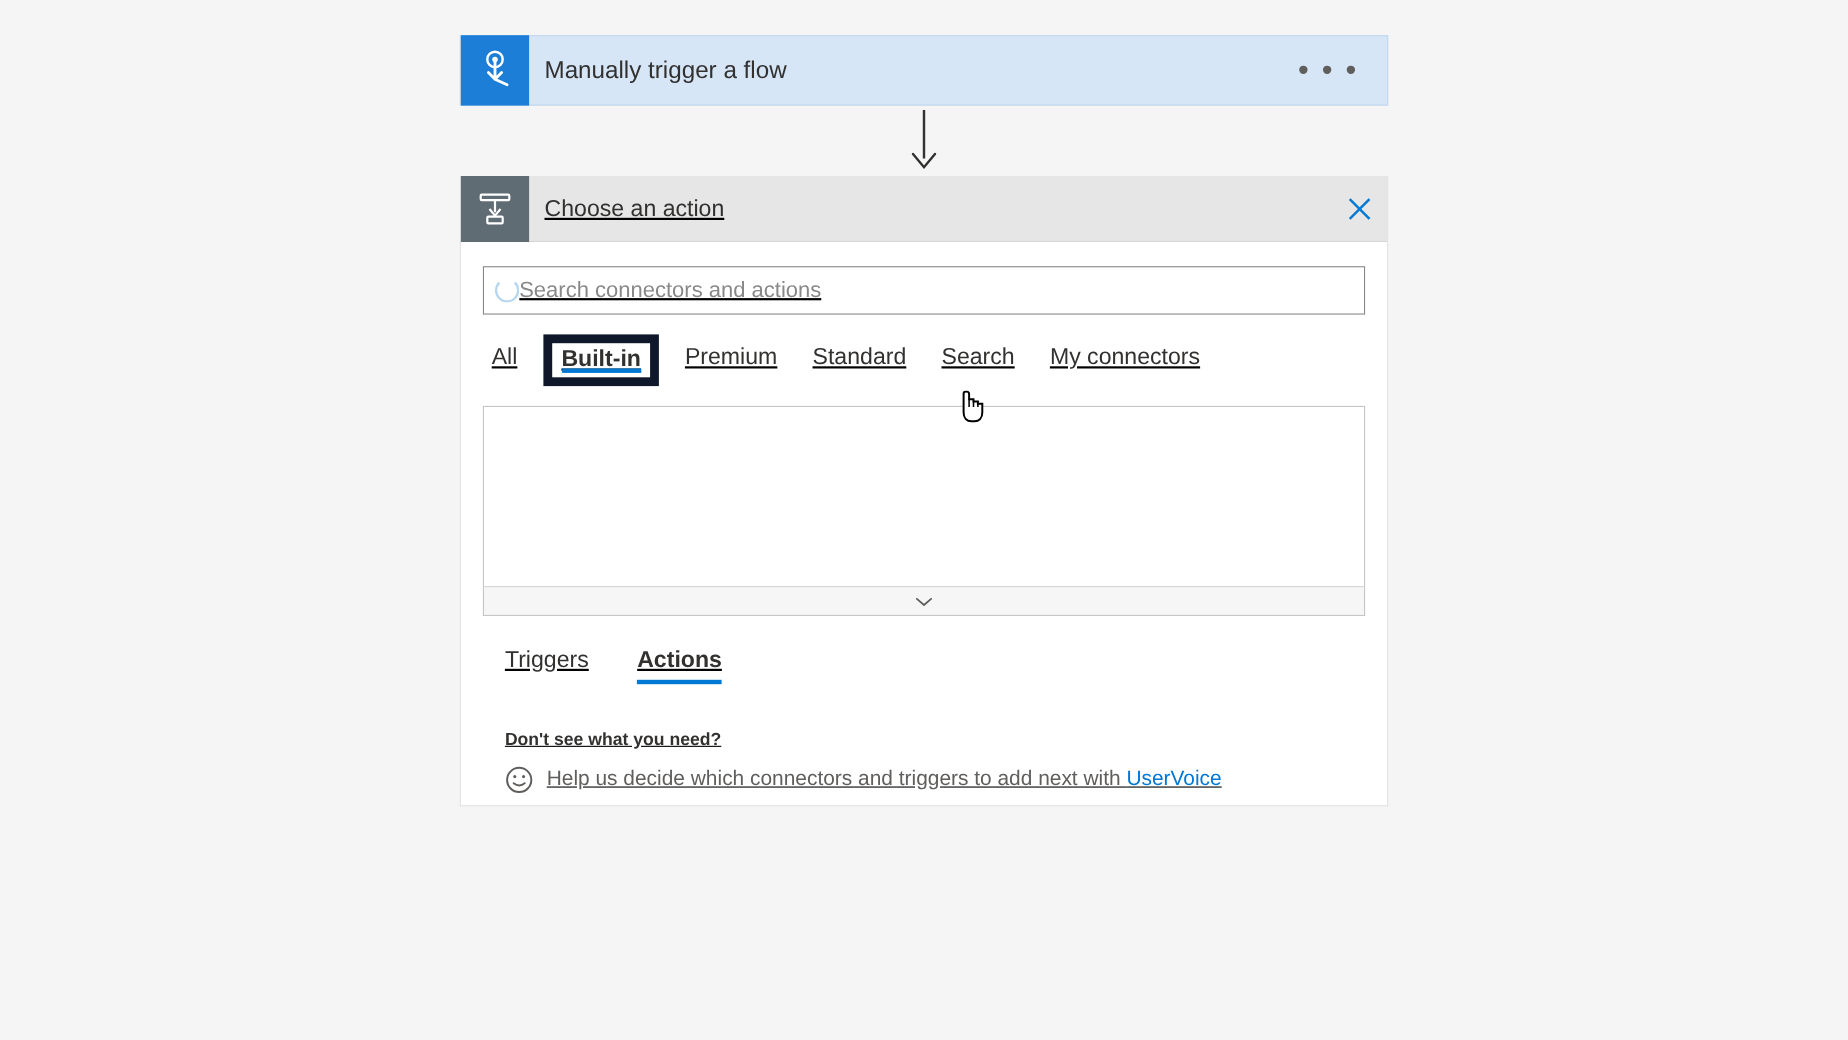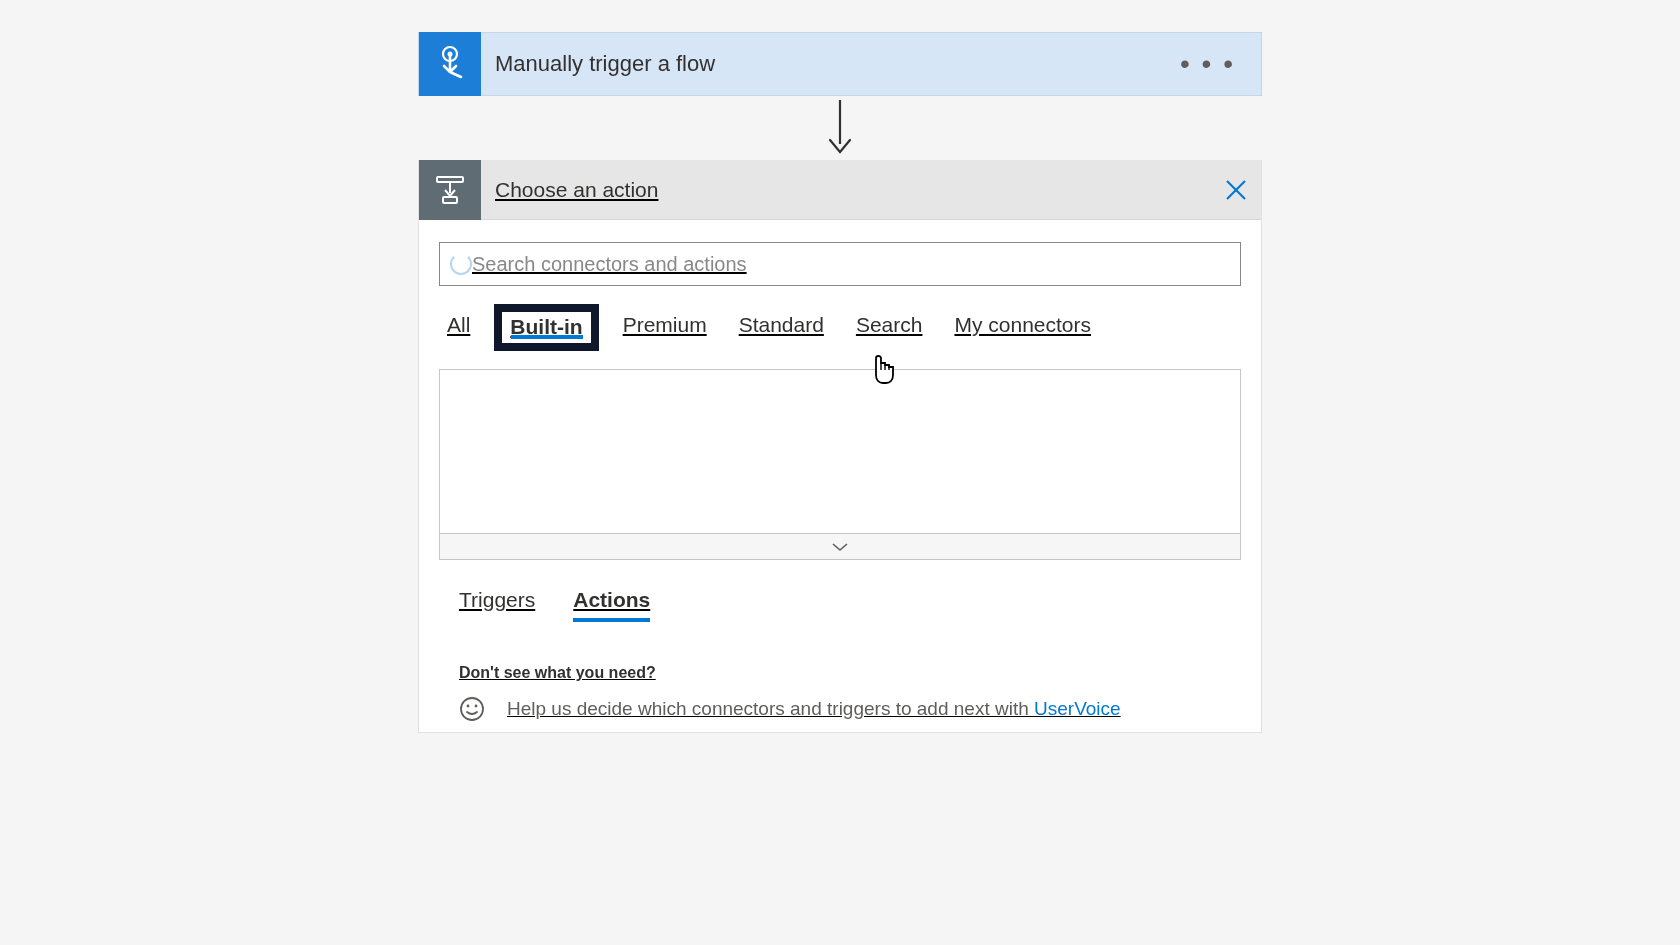--- a/index.html
+++ b/index.html
@@ -203,33 +203,33 @@
       align-items: center;
       justify-content: center;
       cursor: pointer;
       color: #605e5c;
     }
 
     
     .ta-tabs {
       display: flex;
       padding: 28px 20px 0 40px;
-      gap: 38px;
     }
 
     .ta-tab {
       font-size: 21px;
       color: #323130;
       cursor: pointer;
       padding-bottom: 10px;
       position: relative;
     }
 
     .ta-tab.active {
       font-weight: 600;
+      margin-left: 44px;
     }
 
     .ta-tab.active::after {
       content: '';
       position: absolute;
       bottom: 0;
       left: 0;
       right: 0;
       height: 4px;
       background: #0078d4;
@@ -243,21 +243,21 @@
     .help-title {
       font-size: 16px;
       font-weight: 600;
       color: #323130;
       margin-bottom: 14px;
     }
 
     .help-row {
       display: flex;
       align-items: center;
-      gap: 22px;
+      gap: 12px;
     }
 
     .smiley-icon {
       width: 26px;
       height: 26px;
       flex-shrink: 0;
     }
 
     .help-text {
       font-size: 19px;

